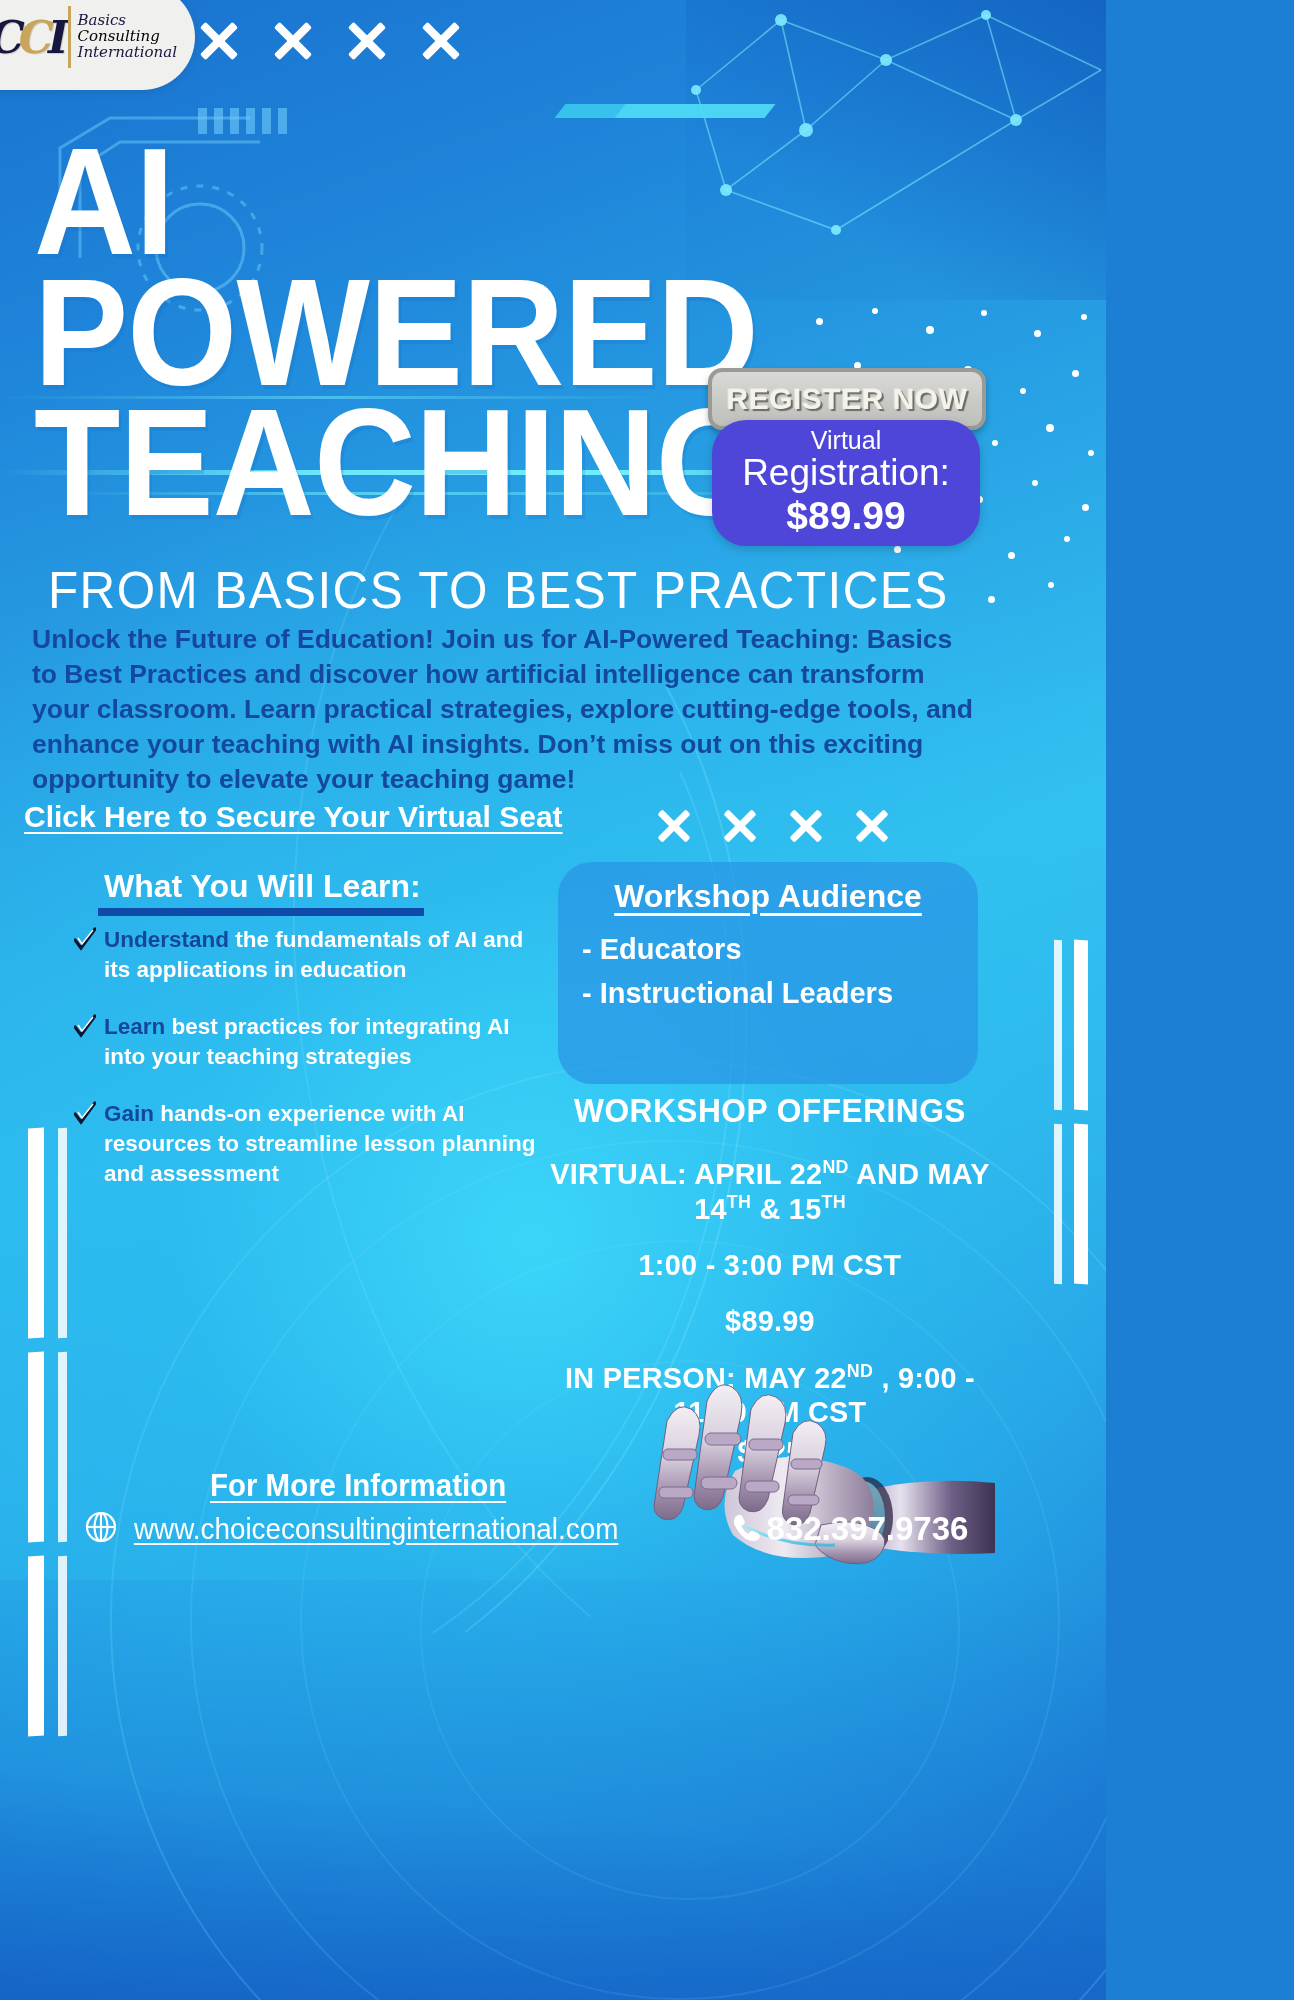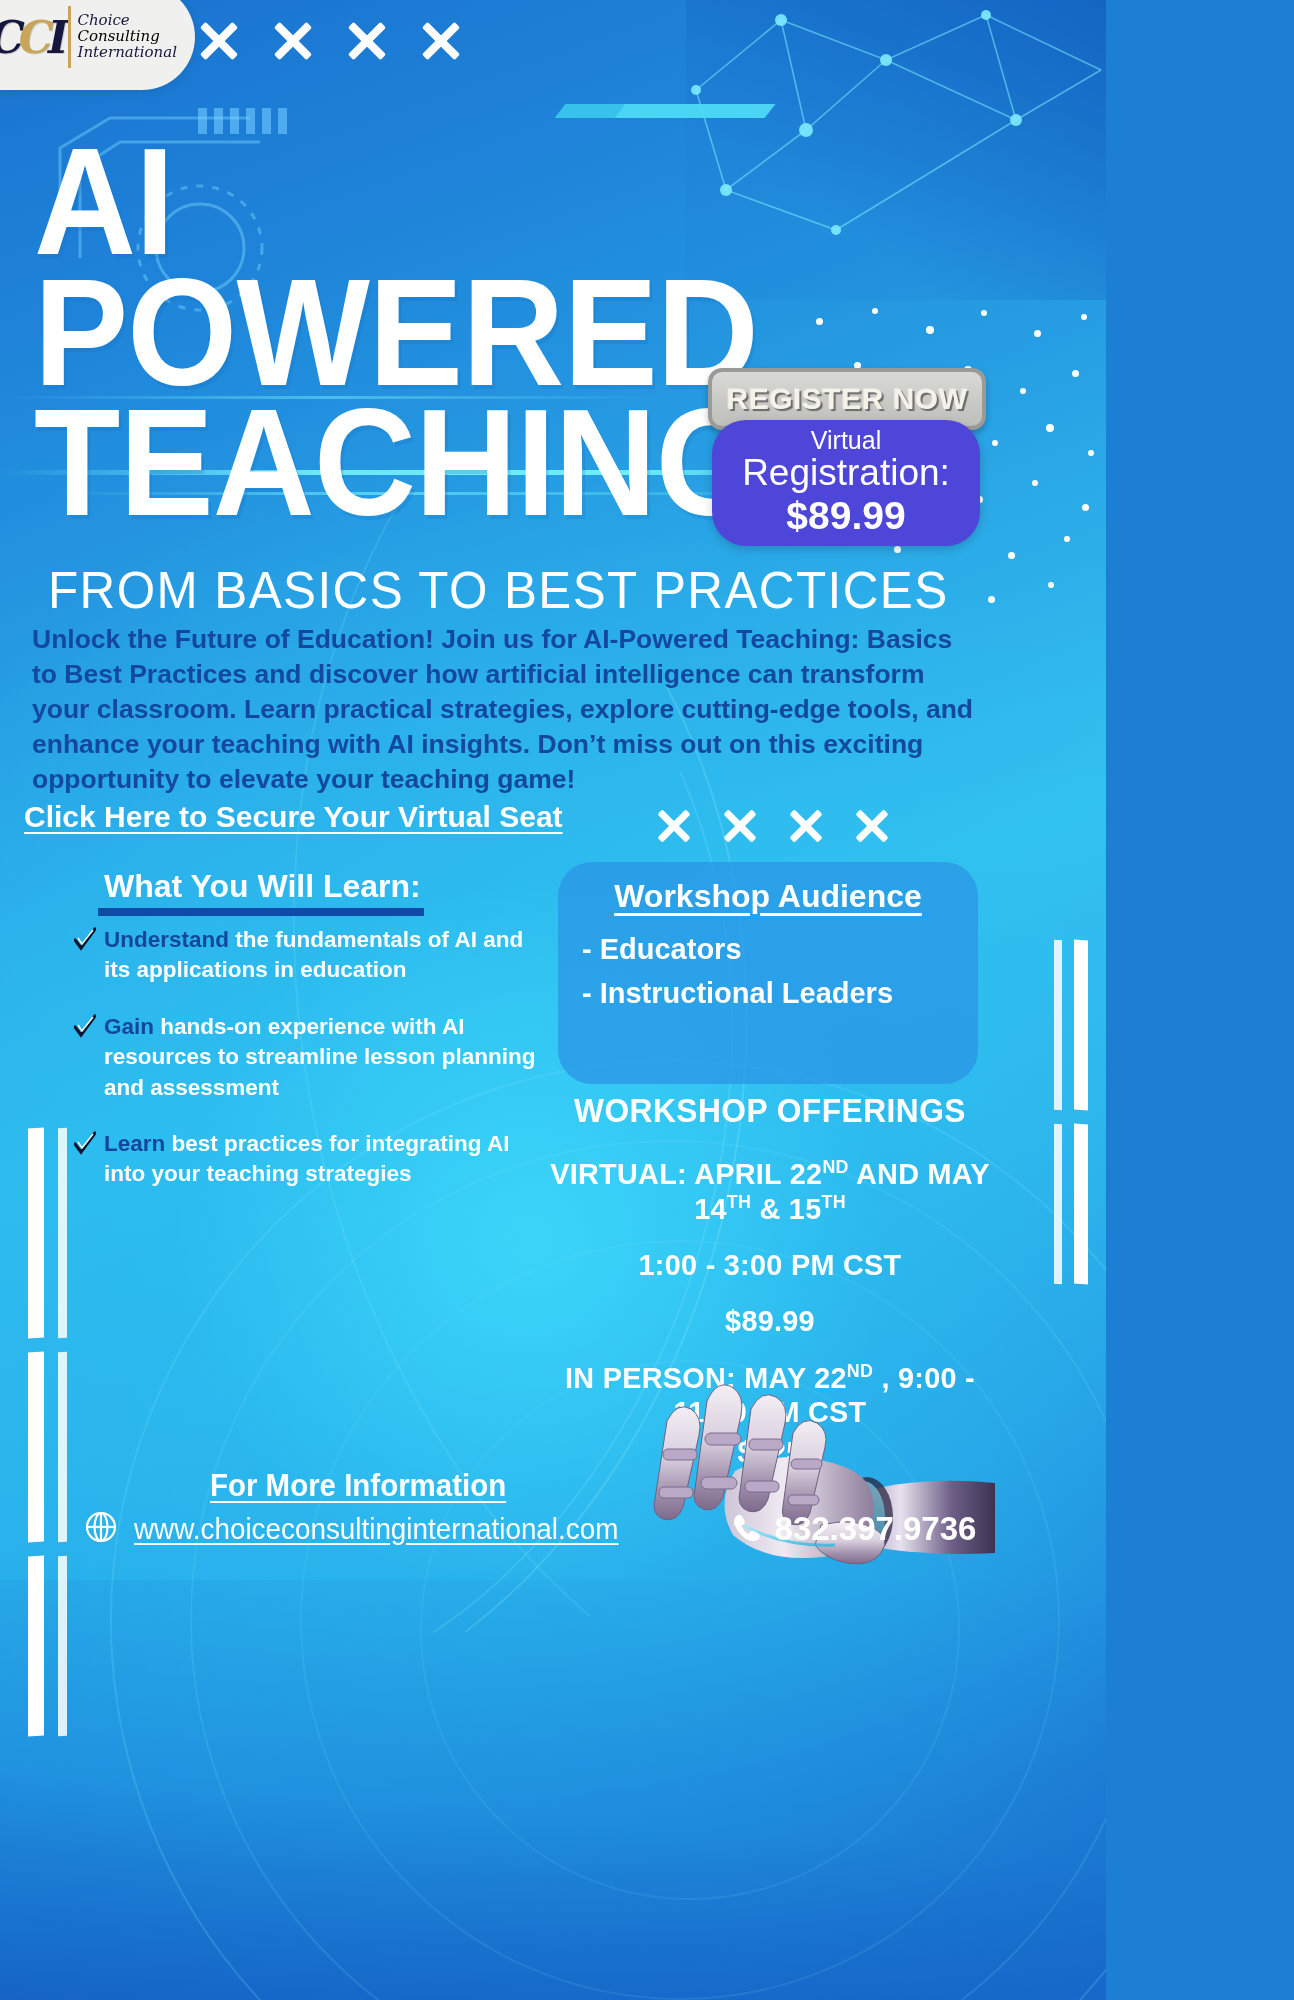--- a/index.html
+++ b/index.html
@@ -236,21 +236,21 @@
     width:1130px;
     display:flex; align-items:center; gap:16px;
   }
   .url-txt{
     color:#ffffff; font-size:29px;
     font-family:"Liberation Sans Narrow","Liberation Sans", sans-serif;
     text-decoration:underline; text-underline-offset:4px;
     transform:scaleX(0.96); transform-origin:left center;
     cursor:pointer;
   }
-  .phone-wrap{ display:flex; align-items:center; gap:14px; margin-left:76px; }
+  .phone-wrap{ display:flex; align-items:center; gap:6px; margin-left:76px; }
   .phone-txt{
     color:#ffffff; font-size:33px; font-weight:bold;
     font-family:"Liberation Sans", sans-serif;
   }
 
   
   .ribbon{ position:absolute; background:#ffffff; }
 </style>
 </head>
 <body>
@@ -361,21 +361,21 @@
 
     <div style="position:absolute; left:560px; top:104px; width:210px; height:14px; background:rgba(60,210,240,0.8); transform:skewX(-38deg);"></div>
     <div style="position:absolute; left:620px; top:104px; width:150px; height:14px; background:rgba(90,225,250,0.6); transform:skewX(-38deg);"></div>
   </div>
 
   <div class="logo-pill">
     <div class="logo-inner">
       <div class="logo-mark">C<span>C</span>I</div>
       <div class="logo-rule"></div>
       <div class="logo-words">
-        <div>Choice</div>
+        <div>Basics</div>
         <div>Consulting</div>
         <div>International</div>
       </div>
     </div>
   </div>
 
   <div class="x-row x-top" style="left:196px; top:18px;">
     <div class="x-mark"></div>
     <div class="x-mark"></div>
     <div class="x-mark"></div>
@@ -420,30 +420,30 @@
       </span>
       <span><b class="kw">Understand</b><span> the fundamentals of AI and its applications in education</span></span>
     </div>
     <div class="learn-item">
       <span class="check">
         <svg viewBox="0 0 22 26" width="22" height="26">
             <path d="M1 13 L7 21 L21 2" stroke="#0b1630" stroke-width="3.2" fill="none" stroke-linecap="round"></path>
             <path d="M4 11 L8 17 L19 3" stroke="#ffffff" stroke-width="1.4" fill="none"></path>
           </svg>
       </span>
-      <span><b class="kw">Gain</b><span> hands-on experience with AI resources to streamline lesson planning and assessment</span></span>
+      <span><b class="kw">Learn</b><span> best practices for integrating AI into your teaching strategies</span></span>
     </div>
     <div class="learn-item">
       <span class="check">
         <svg viewBox="0 0 22 26" width="22" height="26">
             <path d="M1 13 L7 21 L21 2" stroke="#0b1630" stroke-width="3.2" fill="none" stroke-linecap="round"></path>
             <path d="M4 11 L8 17 L19 3" stroke="#ffffff" stroke-width="1.4" fill="none"></path>
           </svg>
       </span>
-      <span><b class="kw">Learn</b><span> best practices for integrating AI into your teaching strategies</span></span>
+      <span><b class="kw">Gain</b><span> hands-on experience with AI resources to streamline lesson planning and assessment</span></span>
     </div>
   </div>
 
   <div class="aud-card"></div>
   <div class="aud-title">Workshop Audience</div>
   <div class="aud-list">
     <div>- Educators</div>
     <div>- Instructional Leaders</div>
   </div>
 

